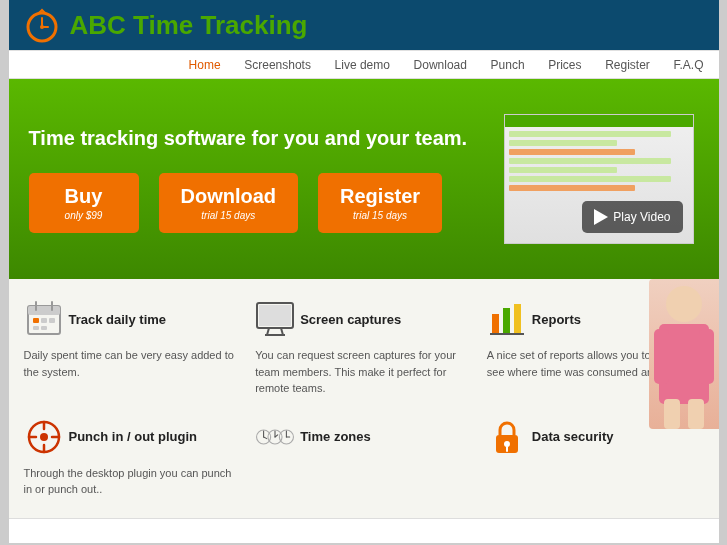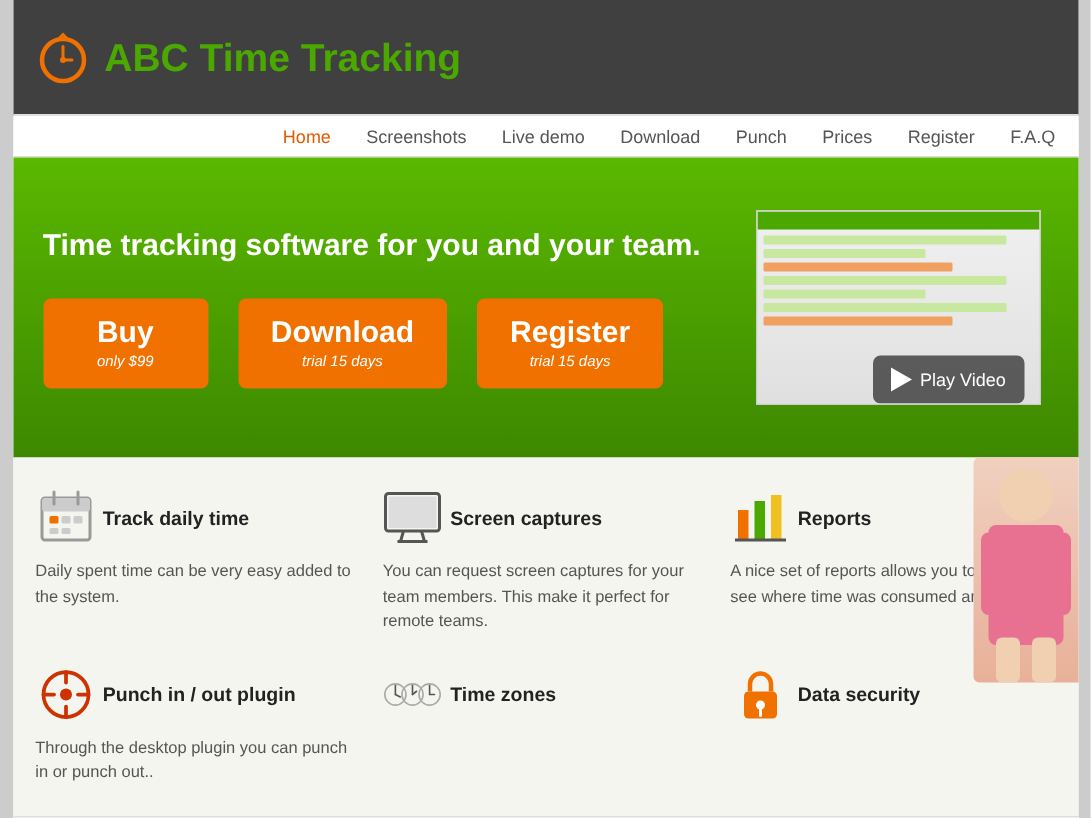--- a/index.html
+++ b/index.html
@@ -13,22 +13,22 @@
 
     #wrapper {
       width: 710px;
       margin: 0 auto;
       background: #fff;
       position: relative;
     }
 
     
     #header {
-      background: #404040;
-      padding: 20px 15px;
+      background: #0c4a6e;
+      padding: 7px 15px;
       display: flex;
       align-items: center;
       border-bottom: 1px solid #e0e0e0;
     }
     #logo-icon {
       width: 36px;
       height: 36px;
       margin-right: 10px;
     }
     #site-title {
@@ -132,21 +132,21 @@
     #screenshot-preview .mini-row {
       height: 6px;
       background: #c8e8a0;
       border-radius: 1px;
       width: 90%;
     }
     #screenshot-preview .mini-row.short { width: 60%; }
     #screenshot-preview .mini-row.orange { background: #f0a060; width: 70%; }
     #play-overlay {
       position: absolute;
-      bottom: 0;
+      bottom: 10px;
       right: 10px;
       background: rgba(0,0,0,0.6);
       color: #fff;
       border-radius: 5px;
       padding: 8px 12px;
       font-size: 12px;
       cursor: pointer;
       display: flex;
       align-items: center;
       gap: 5px;

